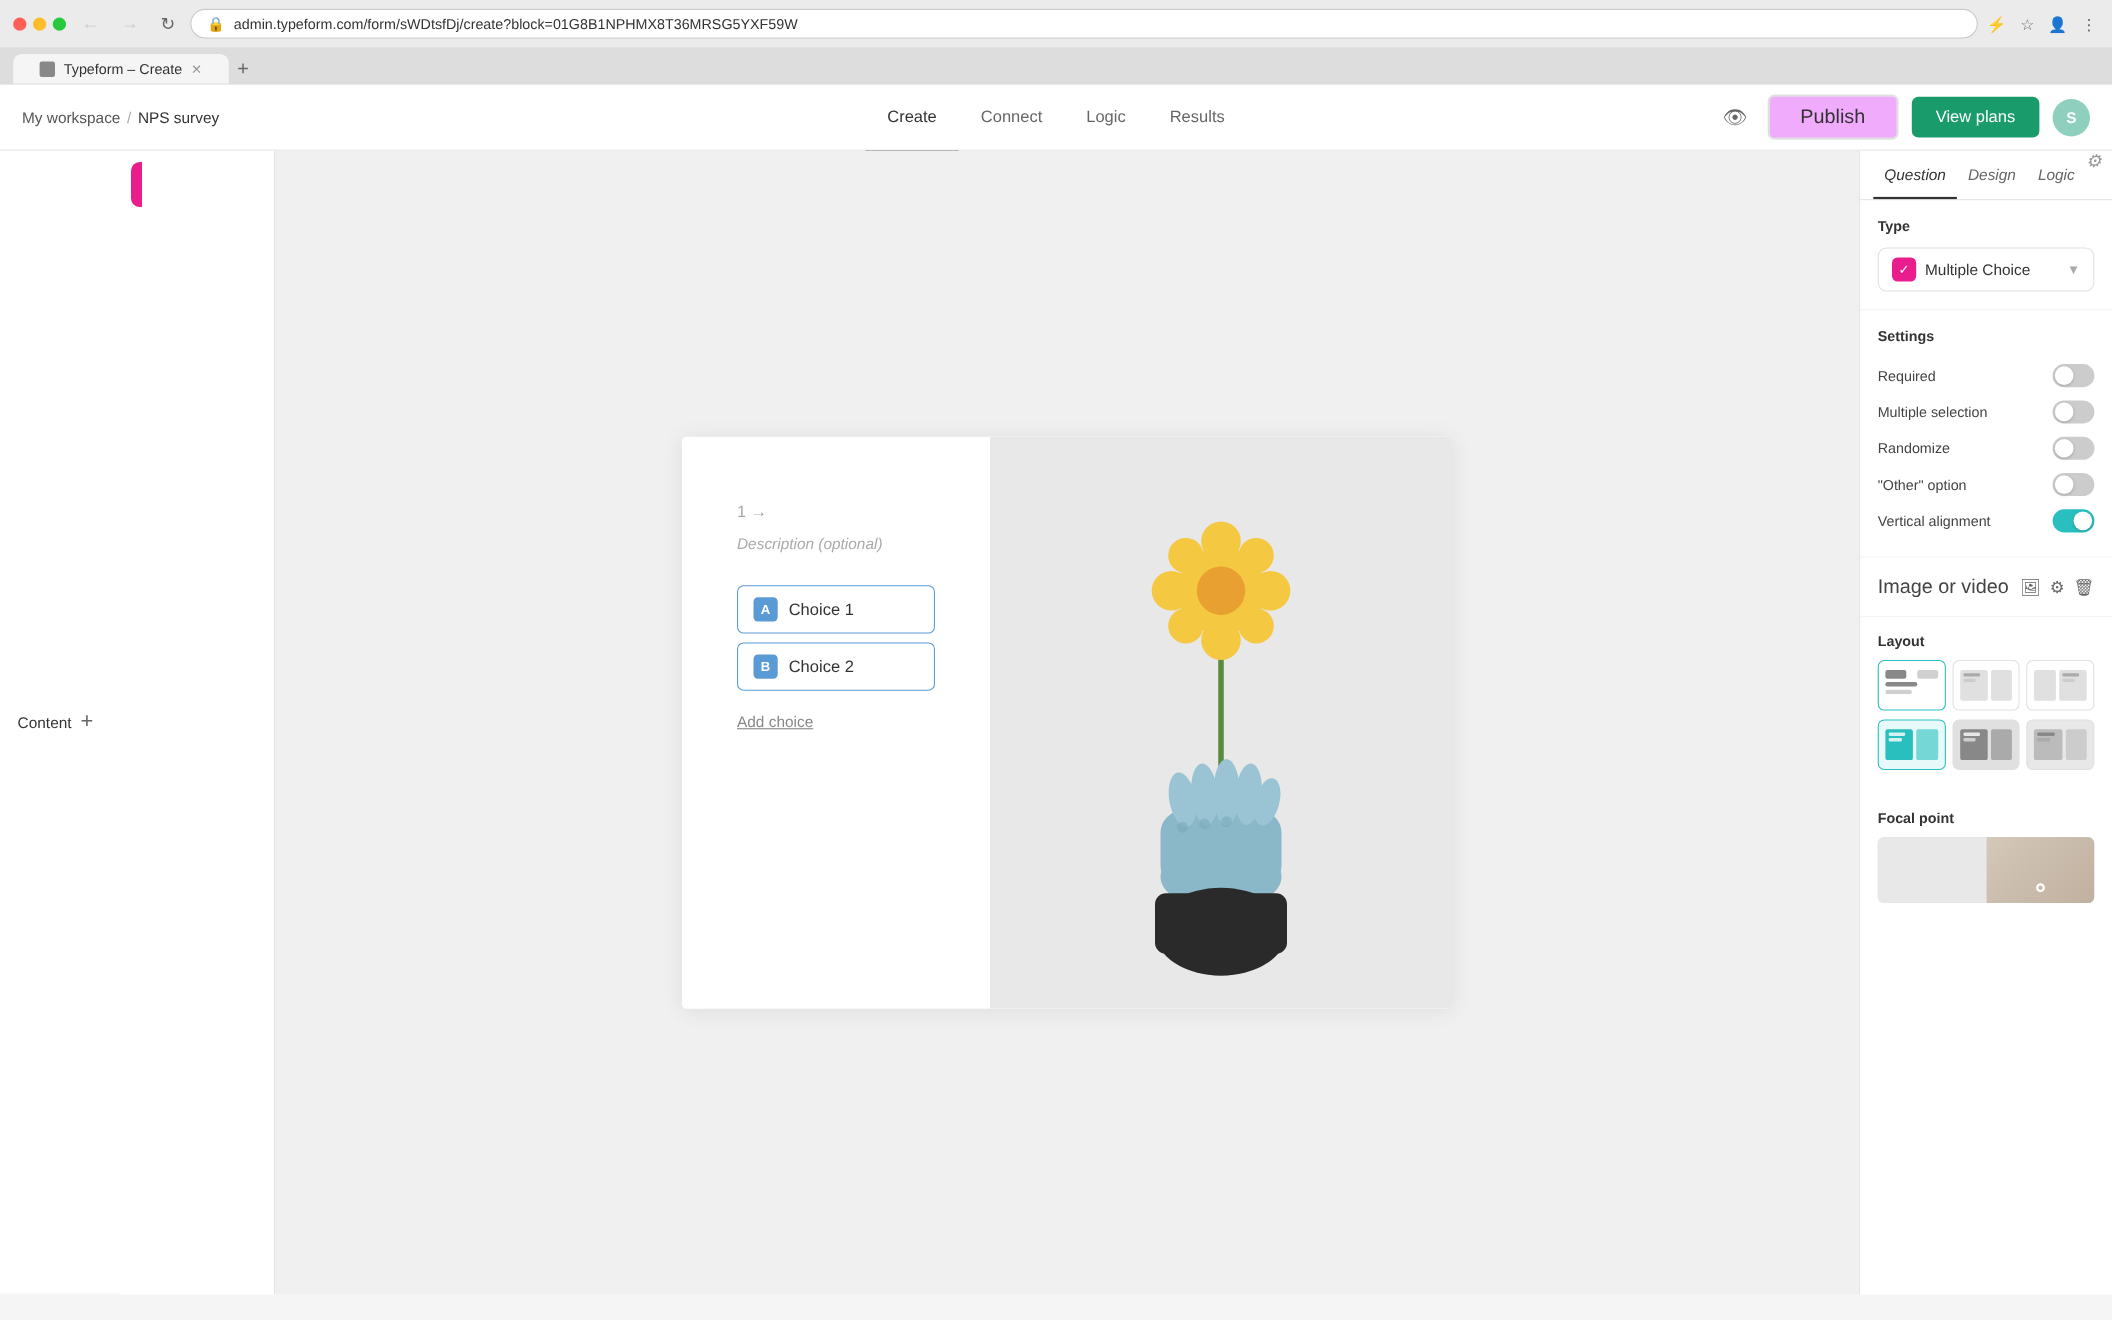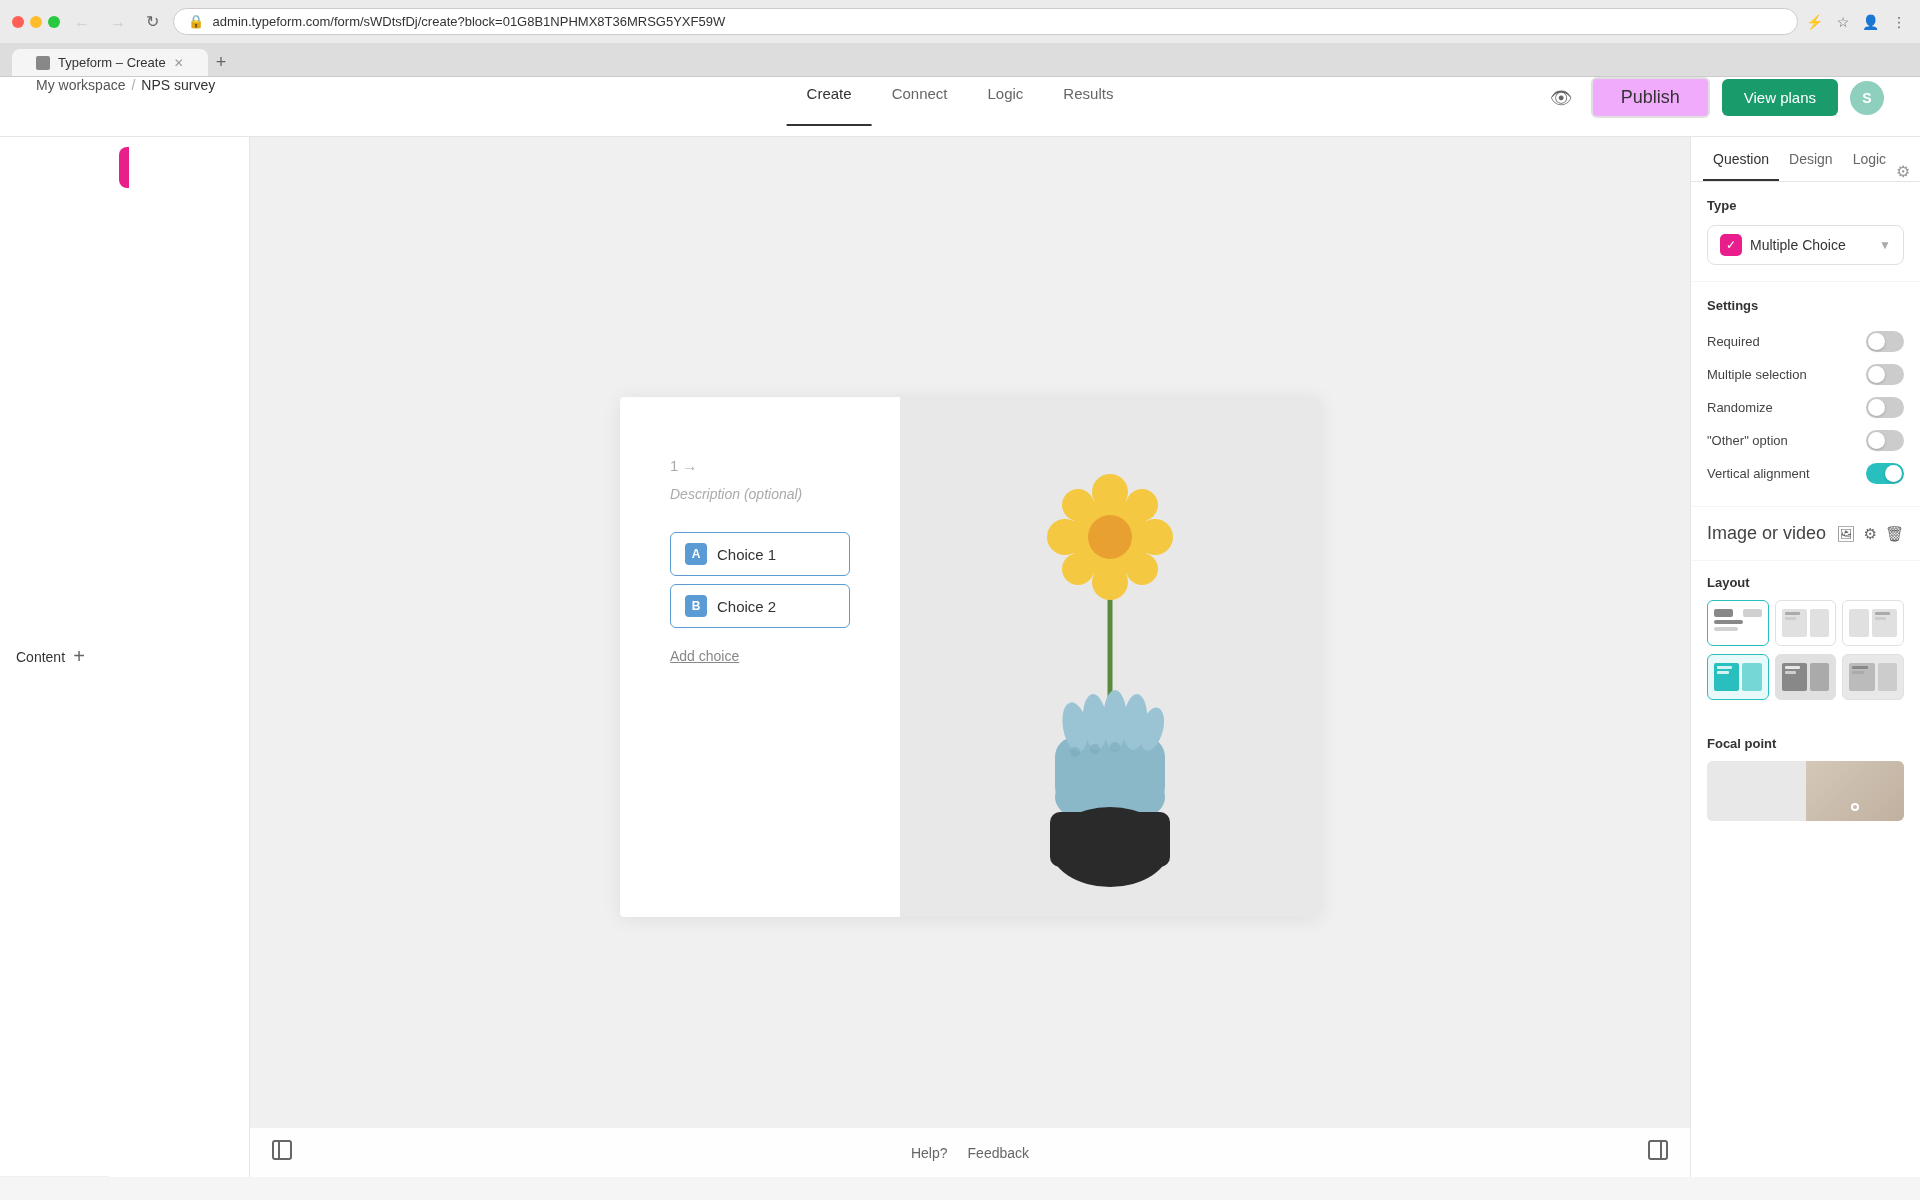--- a/index.html
+++ b/index.html
@@ -21,21 +21,21 @@
     .address-bar { display: flex; align-items: center; background: white; border-radius: 20px; padding: 5px 14px; flex: 1; font-size: 13px; color: #333; gap: 8px; border: 1px solid #ccc; }
     .nav-btn { background: none; border: none; font-size: 16px; color: #666; cursor: pointer; padding: 2px 6px; }
     .nav-btn:disabled { color: #ccc; }
     .toolbar-right { display: flex; align-items: center; gap: 10px; color: #666; }
     .toolbar-icon { width: 18px; height: 18px; display: flex; align-items: center; justify-content: center; font-size: 14px; cursor: pointer; }
 
     
     .app { display: flex; flex-direction: column; height: calc(100vh - 100px); background: white; }
     
     
-    .app-header { display: flex; align-items: flex-start; padding: 0 36px; height: 60px; border-bottom: 1px solid #e5e5e5; background: white; }
+    .app-header { display: flex; align-items: center; padding: 0 20px; height: 60px; border-bottom: 1px solid #e5e5e5; background: white; }
     .breadcrumb { display: flex; align-items: center; gap: 6px; font-size: 14px; color: #555; flex: 1; }
     .breadcrumb-sep { color: #aaa; }
     .breadcrumb-link { color: #555; text-decoration: none; cursor: pointer; }
     .breadcrumb-current { color: #333; font-weight: 500; }
     .app-nav { display: flex; gap: 0; position: absolute; left: 50%; transform: translateX(-50%); }
     .nav-item { padding: 8px 20px; font-size: 15px; color: #666; cursor: pointer; text-decoration: none; position: relative; }
     .nav-item.active { color: #333; font-weight: 500; }
     .nav-item.active::after { content: ''; position: absolute; bottom: -16px; left: 0; right: 0; height: 2px; background: #333; }
     .header-actions { display: flex; align-items: center; gap: 12px; margin-left: auto; }
     .eye-btn { background: none; border: none; font-size: 18px; color: #666; cursor: pointer; padding: 6px; }
@@ -80,21 +80,21 @@
     .form-image { width: 420px; background: #f0f0f0; overflow: hidden; }
     
     
     .canvas-bottom { position: absolute; bottom: 0; left: 0; right: 0; display: flex; align-items: center; justify-content: space-between; padding: 10px 20px; background: rgba(255,255,255,0.9); }
     .canvas-nav-btn { background: none; border: none; font-size: 18px; color: #666; cursor: pointer; }
     .bottom-links { display: flex; gap: 20px; }
     .bottom-link { color: #666; font-size: 14px; text-decoration: none; cursor: pointer; }
 
     
     .right-panel { width: 220px; background: white; border-left: 1px solid #e5e5e5; overflow-y: auto; }
-    .panel-tabs { display: flex; align-items: flex-end; border-bottom: 1px solid #e5e5e5; padding: 0 12px; }
+    .panel-tabs { display: flex; align-items: flex-start; border-bottom: 1px solid #e5e5e5; padding: 0 12px; font-style: italic; }
     .panel-tab { padding: 14px 10px; font-size: 14px; color: #666; cursor: pointer; position: relative; }
     .panel-tab.active { color: #333; font-weight: 500; }
     .panel-tab.active::after { content: ''; position: absolute; bottom: 0; left: 0; right: 0; height: 2px; background: #333; }
     .panel-gear { margin-left: auto; color: #999; cursor: pointer; font-size: 16px; }
     .panel-section { padding: 16px 16px; border-bottom: 1px solid #f5f5f5; }
     .panel-section-title { font-size: 13px; font-weight: 600; color: #333; margin-bottom: 12px; }
     .type-selector { display: flex; align-items: center; gap: 8px; border: 1.5px solid #e0e0e0; border-radius: 8px; padding: 8px 12px; cursor: pointer; }
     .type-icon { width: 22px; height: 22px; background: #e91e8c; border-radius: 5px; display: flex; align-items: center; justify-content: center; }
     .type-check { color: white; font-size: 12px; }
     .type-label { flex: 1; font-size: 14px; color: #333; }
@@ -270,38 +270,20 @@
             <ellipse cx="210" cy="450" rx="60" ry="40" fill="#2a2a2a"></ellipse>
             <rect x="150" y="415" width="120" height="55" rx="10" fill="#2a2a2a"></rect>
 
             <circle cx="175" cy="355" r="5" fill="#7aaaba" opacity="0.6"></circle>
             <circle cx="195" cy="352" r="5" fill="#7aaaba" opacity="0.6"></circle>
             <circle cx="215" cy="350" r="5" fill="#7aaaba" opacity="0.6"></circle>
           </svg>
         </div>
       </div>
 
-      <div class="canvas-bottom">
-        <button class="canvas-nav-btn">
-          <svg width="24" height="24" viewBox="0 0 24 24" fill="none" stroke="#666" stroke-width="2">
-            <rect x="3" y="3" width="18" height="18" rx="2"></rect>
-            <line x1="9" y1="3" x2="9" y2="21"></line>
-          </svg>
-        </button>
-        <div class="bottom-links">
-          <a class="bottom-link">Help?</a>
-          <a class="bottom-link">Feedback</a>
-        </div>
-        <button class="canvas-nav-btn">
-          <svg width="24" height="24" viewBox="0 0 24 24" fill="none" stroke="#666" stroke-width="2">
-            <rect x="3" y="3" width="18" height="18" rx="2"></rect>
-            <line x1="15" y1="3" x2="15" y2="21"></line>
-          </svg>
-        </button>
-      </div>
     </div>
 
     <div class="right-panel panel-right-wide">
 
       <div class="panel-tabs">
         <div class="panel-tab active">Question</div>
         <div class="panel-tab">Design</div>
         <div class="panel-tab">Logic</div>
         <span class="panel-gear">⚙</span>
       </div>

